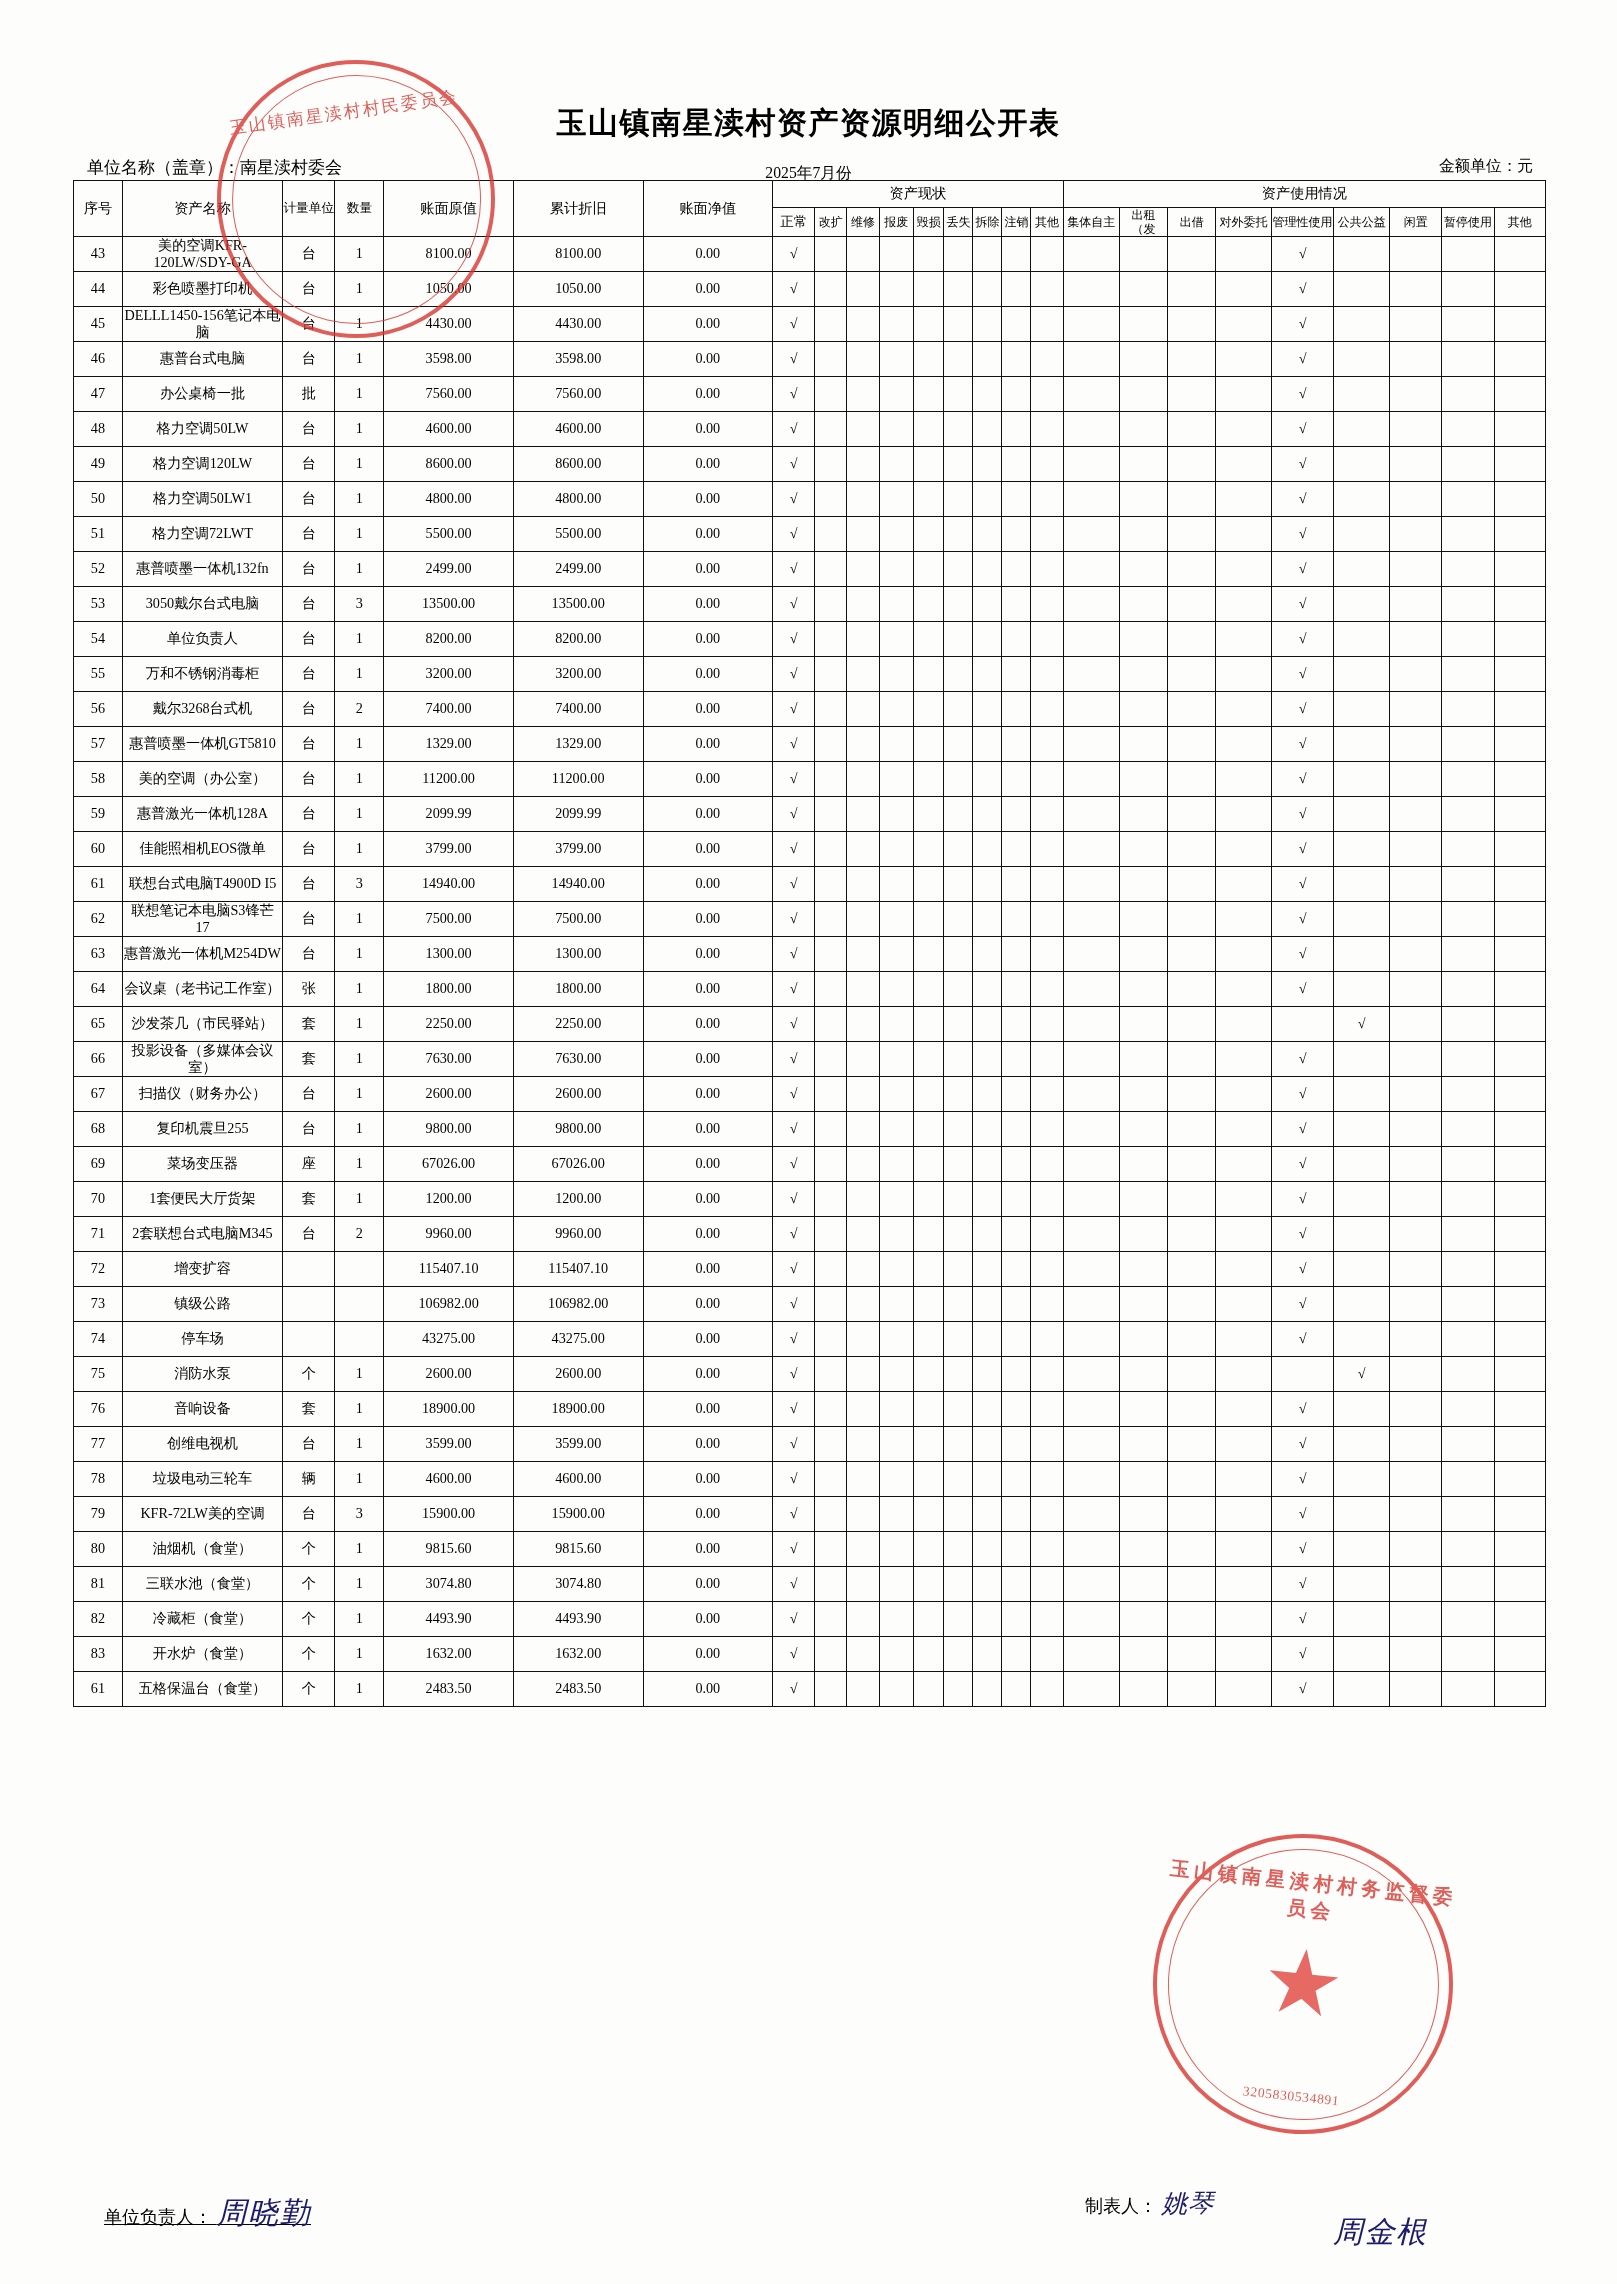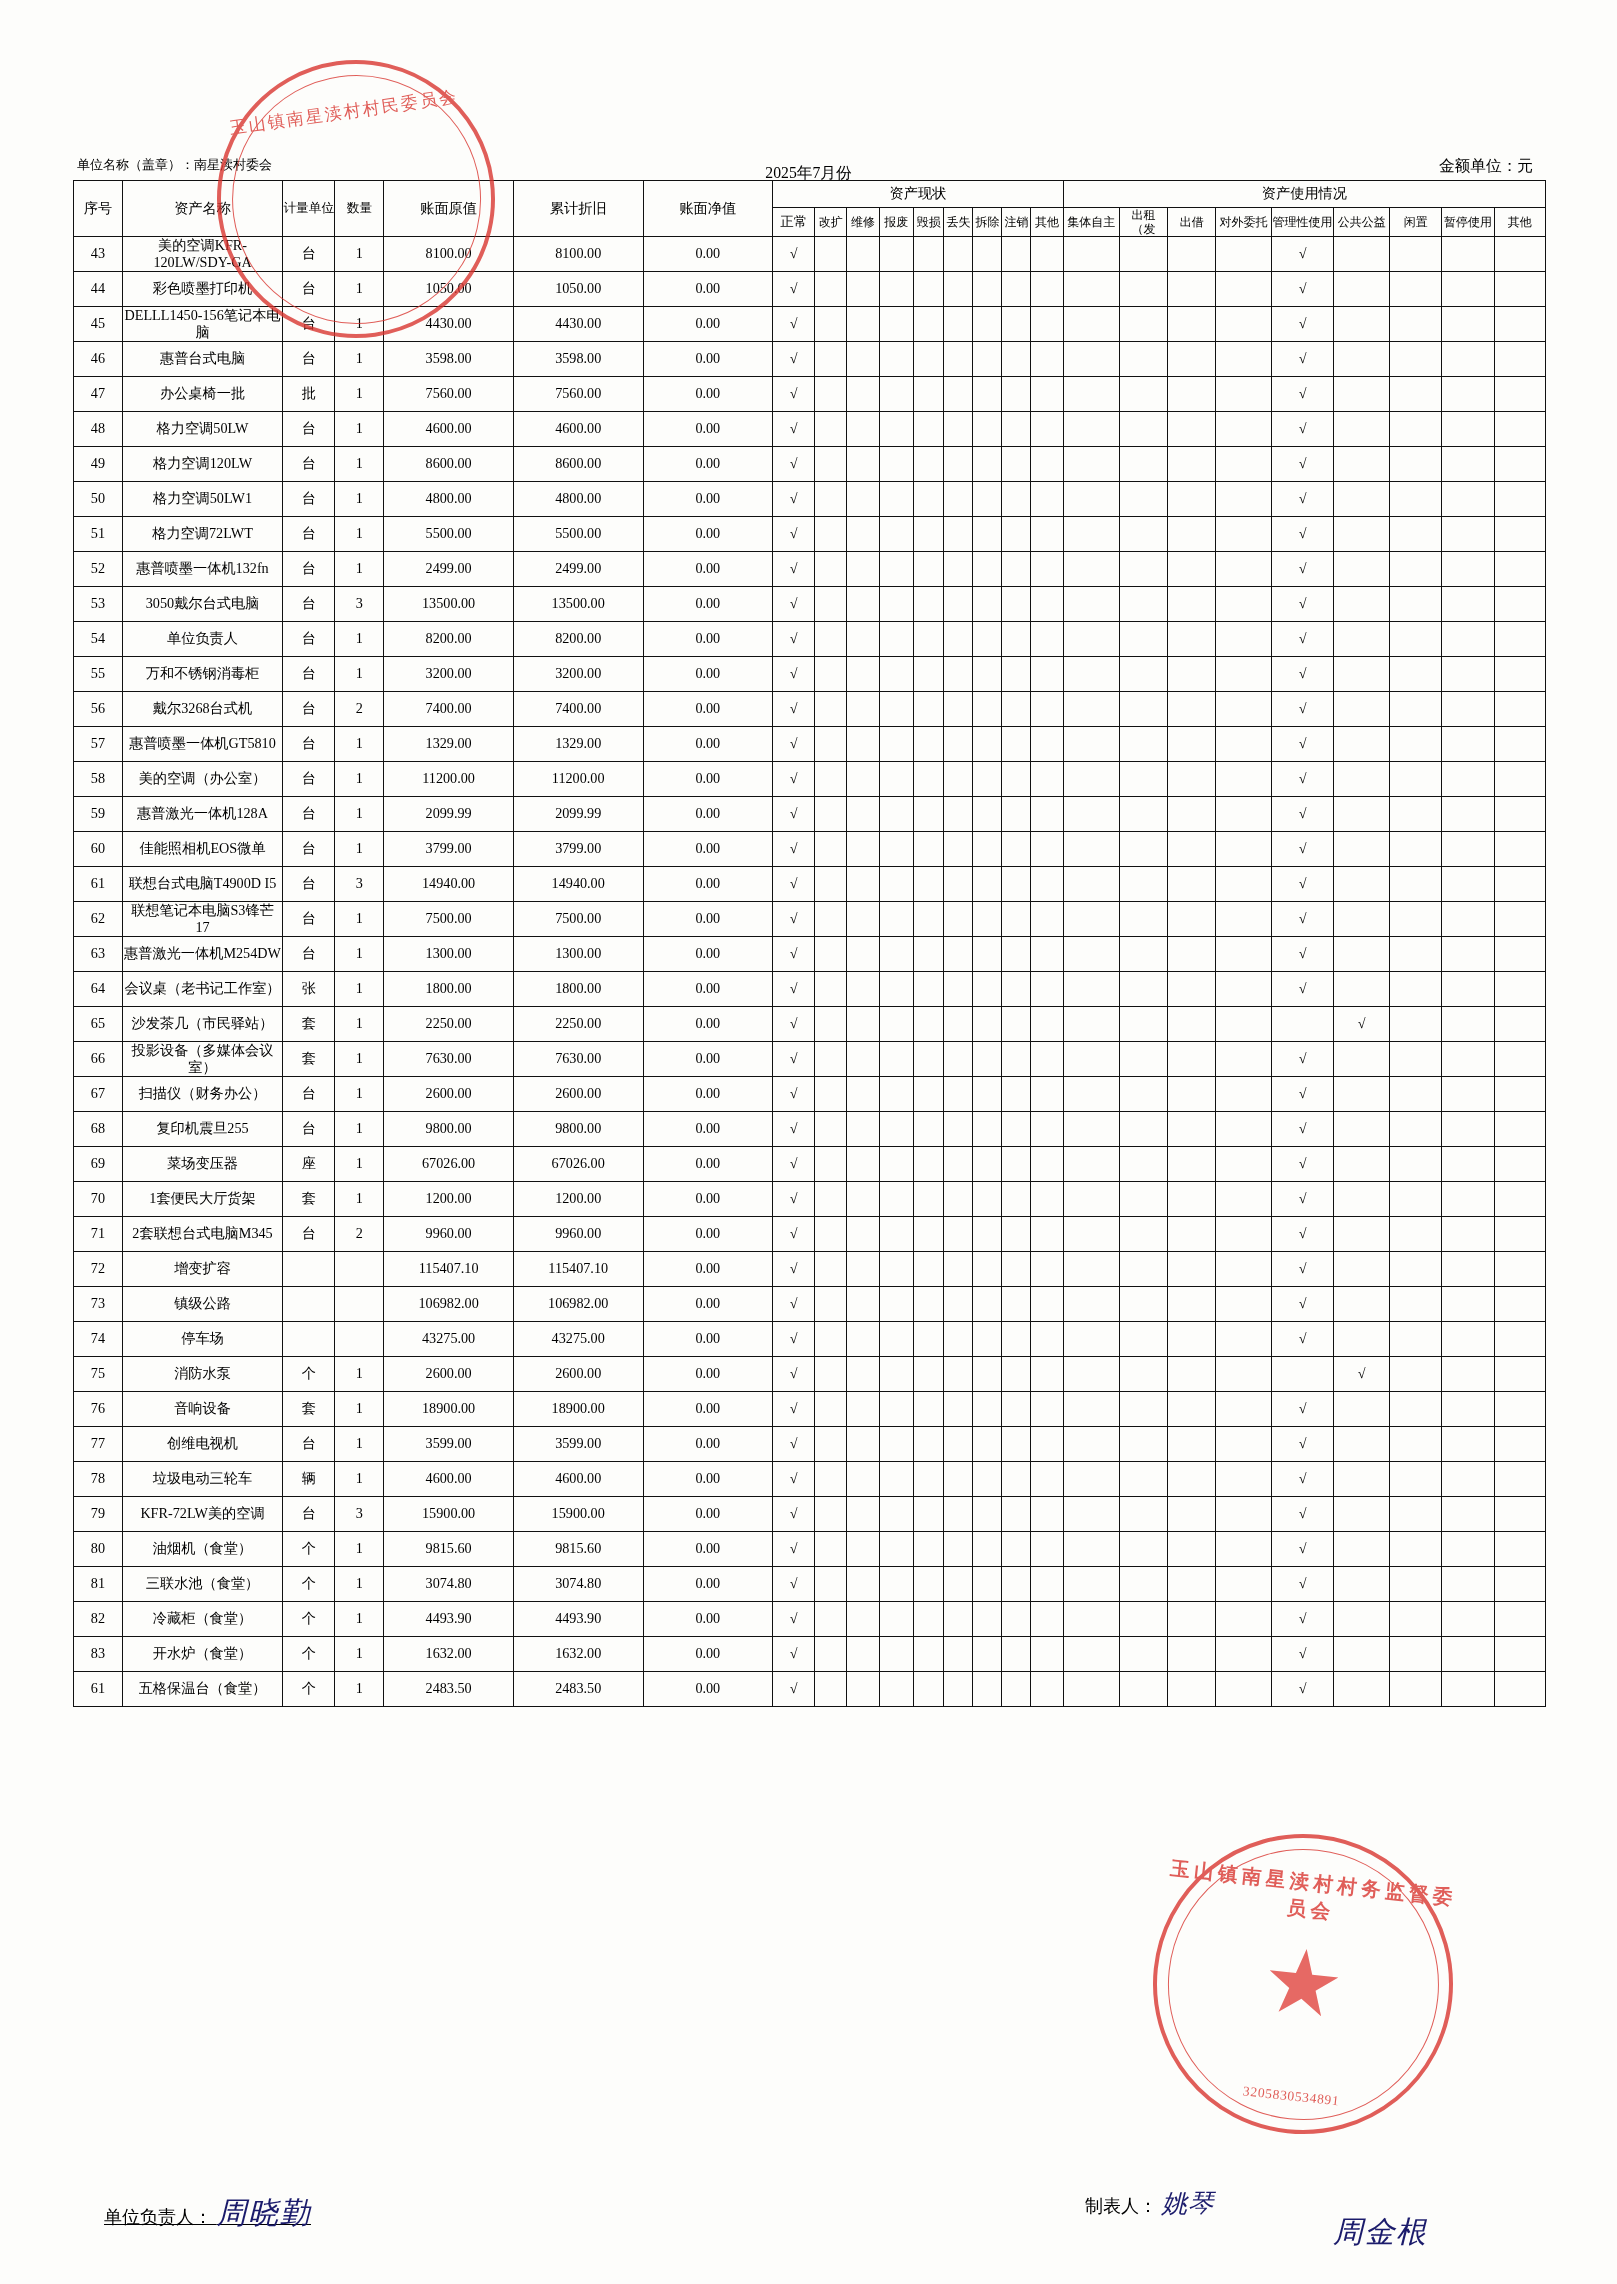--- a/index.html
+++ b/index.html
@@ -1,21 +1,21 @@
 <!DOCTYPE html>
 <html style="font-size:12px"><head>
 <meta charset="utf-8">
 <style>
   html,body{margin:0;padding:0;background:#f0f0ee;}
   body{font-family:"Liberation Serif","DejaVu Serif",serif;color:#000;}
   .page{position:relative;width:1617px;height:2284px;background:#fdfdfb;overflow:hidden;}
   .sheet{position:absolute;left:0;top:0;width:1617px;height:2284px;}
 
   .title{position:absolute;left:0;top:103px;width:1617px;text-align:center;font-size:30px;font-weight:bold;letter-spacing:1.5px;}
-  .unit-name{position:absolute;left:77px;top:156px;font-size:13px;white-space:nowrap;}
+  .unit-name{position:absolute;left:87px;top:156px;font-size:17px;white-space:nowrap;}
   .period{position:absolute;left:0;top:163px;width:1617px;text-align:center;font-size:15.7px;}
   .amount-unit{position:absolute;right:84px;top:156px;font-size:15.7px;white-space:nowrap;}
 
   table.main{position:absolute;left:73px;top:180px;border-collapse:collapse;table-layout:fixed;width:1473px;}
   table.main th,table.main td{border:0.7px solid #111;font-size:14.2px;text-align:center;vertical-align:middle;padding:0;line-height:1.18;}
   table.main th{font-weight:normal;}
   .hdr-tall{height:25.5px;}
   td.name{font-size:14.2px;line-height:1.2;padding:1.5px 2.2px;}
   td.num{text-align:right;padding-right:7.5px;font-family:"Liberation Serif",serif;font-size:15px;}
   td.row-h{height:34px;}
@@ -38,20 +38,21 @@
   .star{position:absolute;left:50%;top:50%;transform:translate(-50%,-50%);font-size:90px;color:#e0403a;line-height:1;}
   .arc{position:absolute;left:0;right:0;text-align:center;font-size:19.5px;font-weight:bold;letter-spacing:4.5px;}
   .stampnum{position:absolute;left:0;right:0;bottom:25.5px;text-align:center;font-size:13.5px;letter-spacing:0.7px;}
 </style>
 </head>
 <body>
 
 <div class="page">
   <div class="sheet">
 
+    <div class="title">玉山镇南星渎村资产资源明细公开表</div>
     <div class="unit-name">单位名称（盖章）：南星渎村委会</div>
     <div class="period">2025年7月份</div>
     <div class="amount-unit">金额单位：元</div>
 
     <table class="main">
       <colgroup>
         <col style="width:43px">
           <col style="width:141px">
           <col style="width:46px">
           <col style="width:43px">

